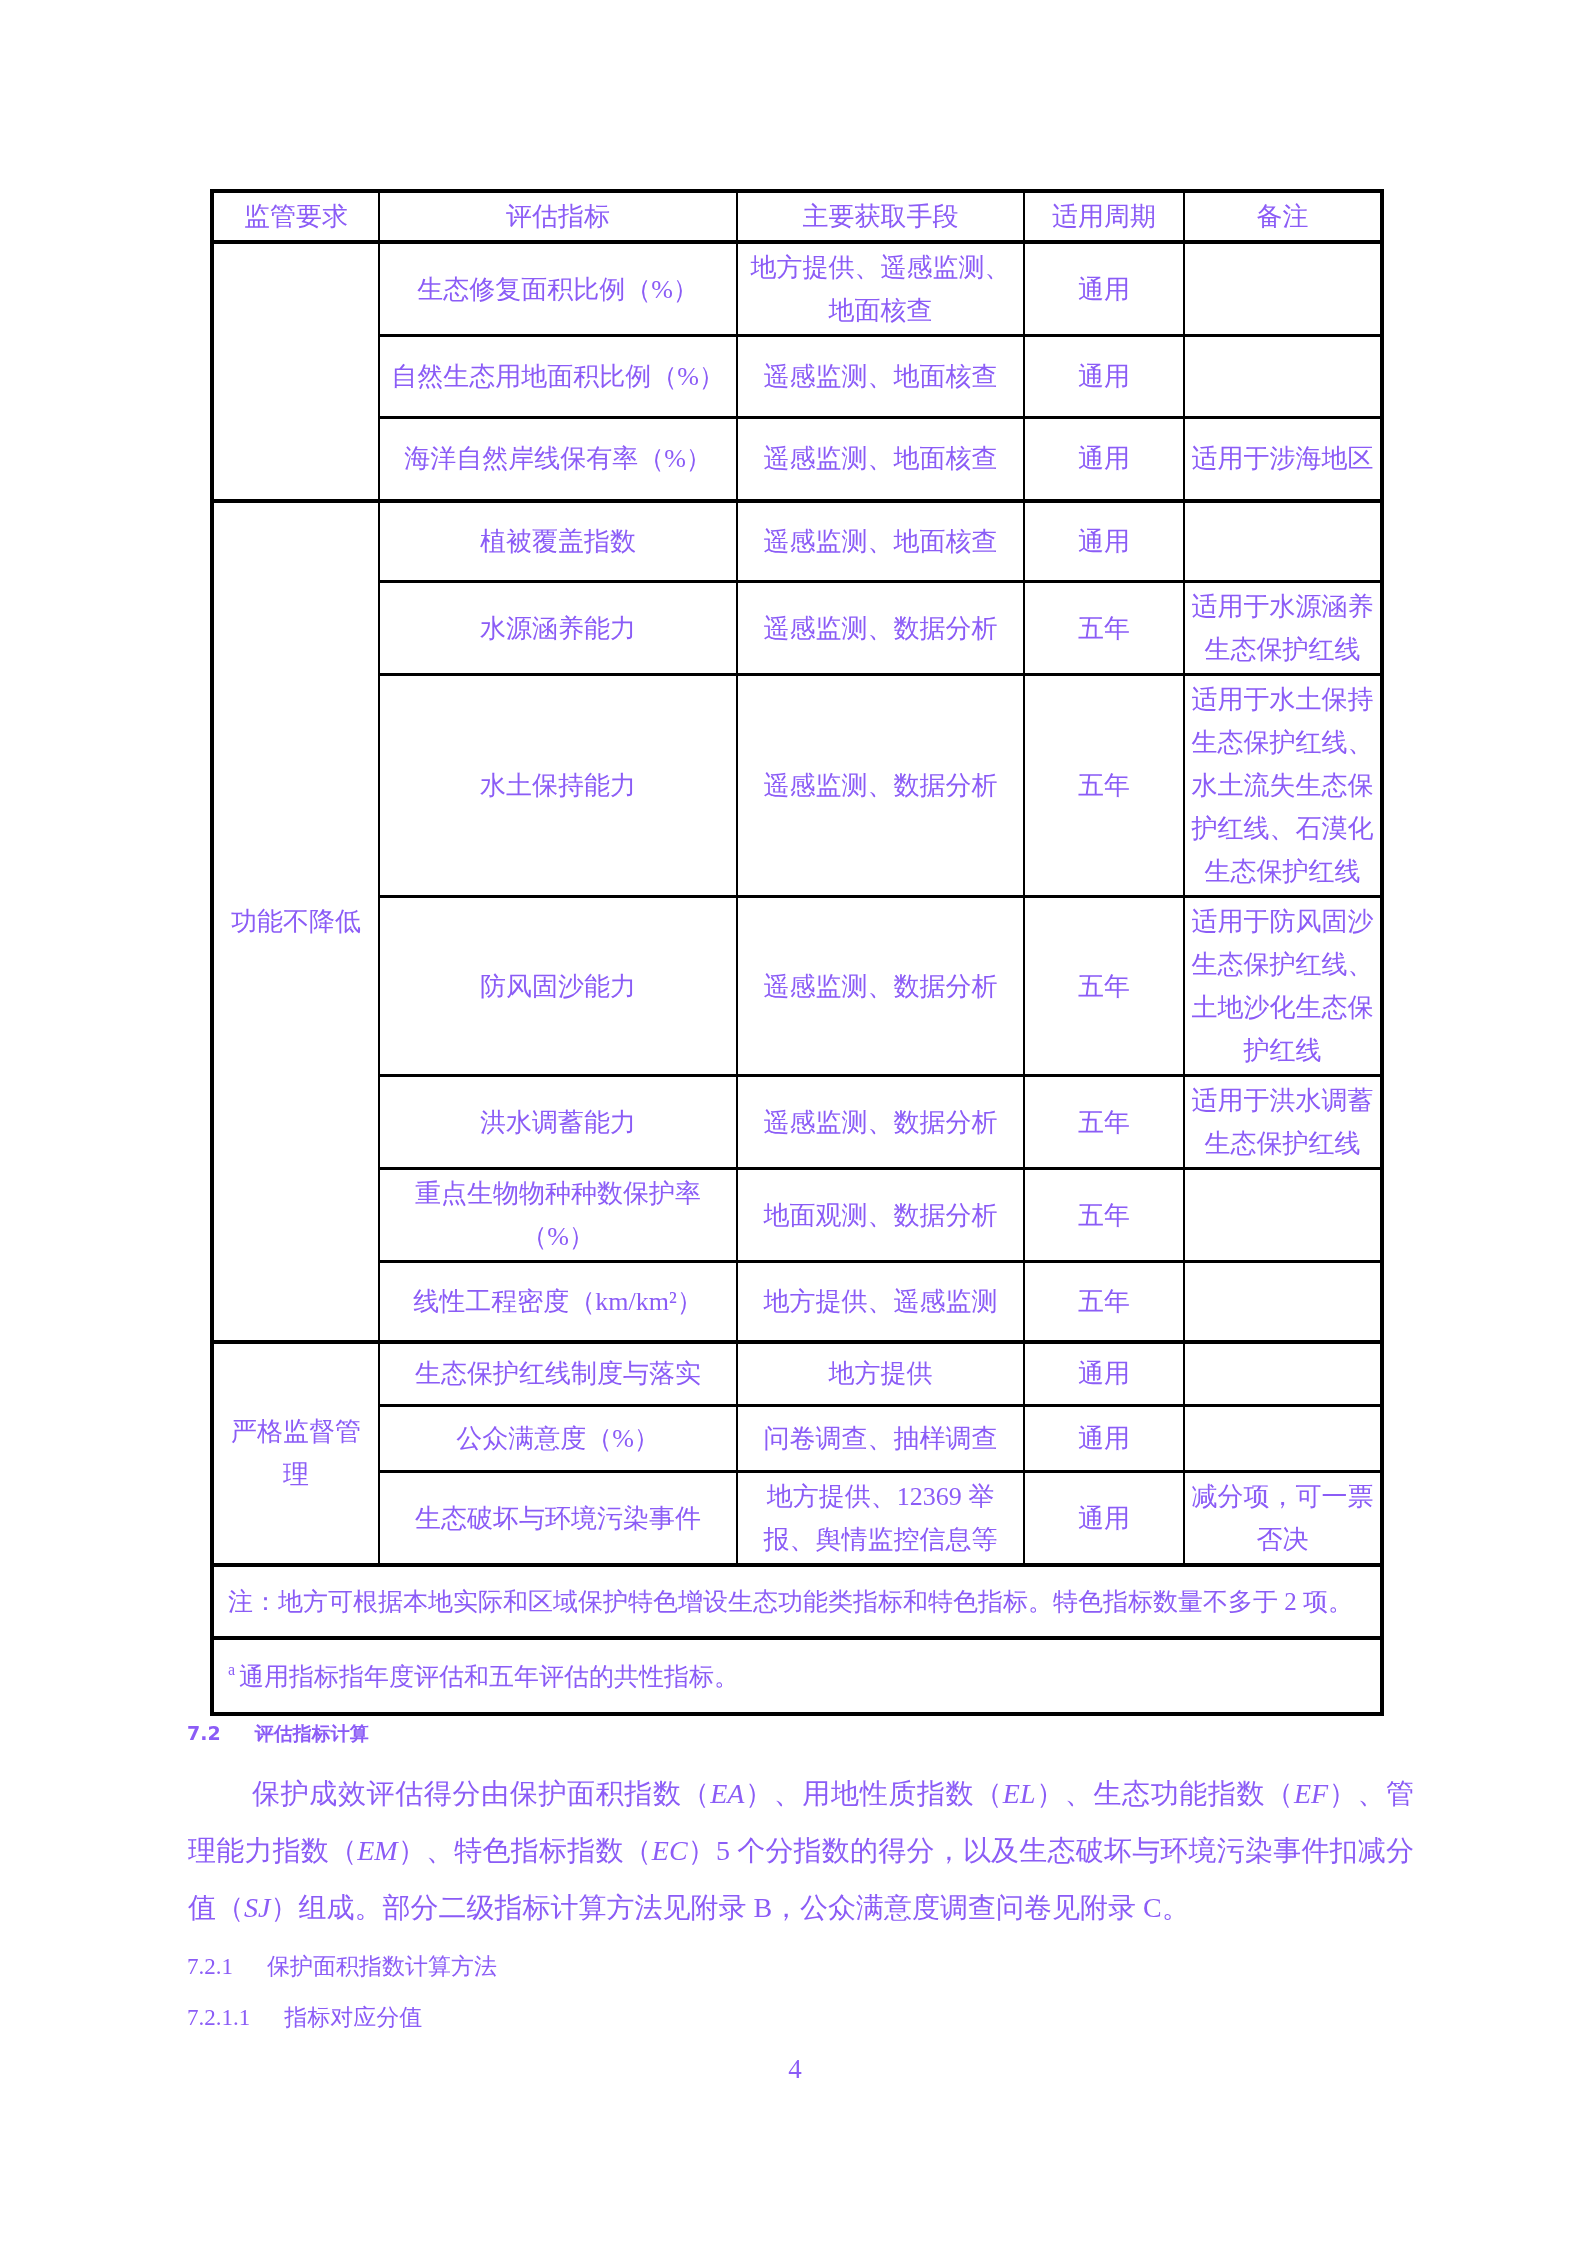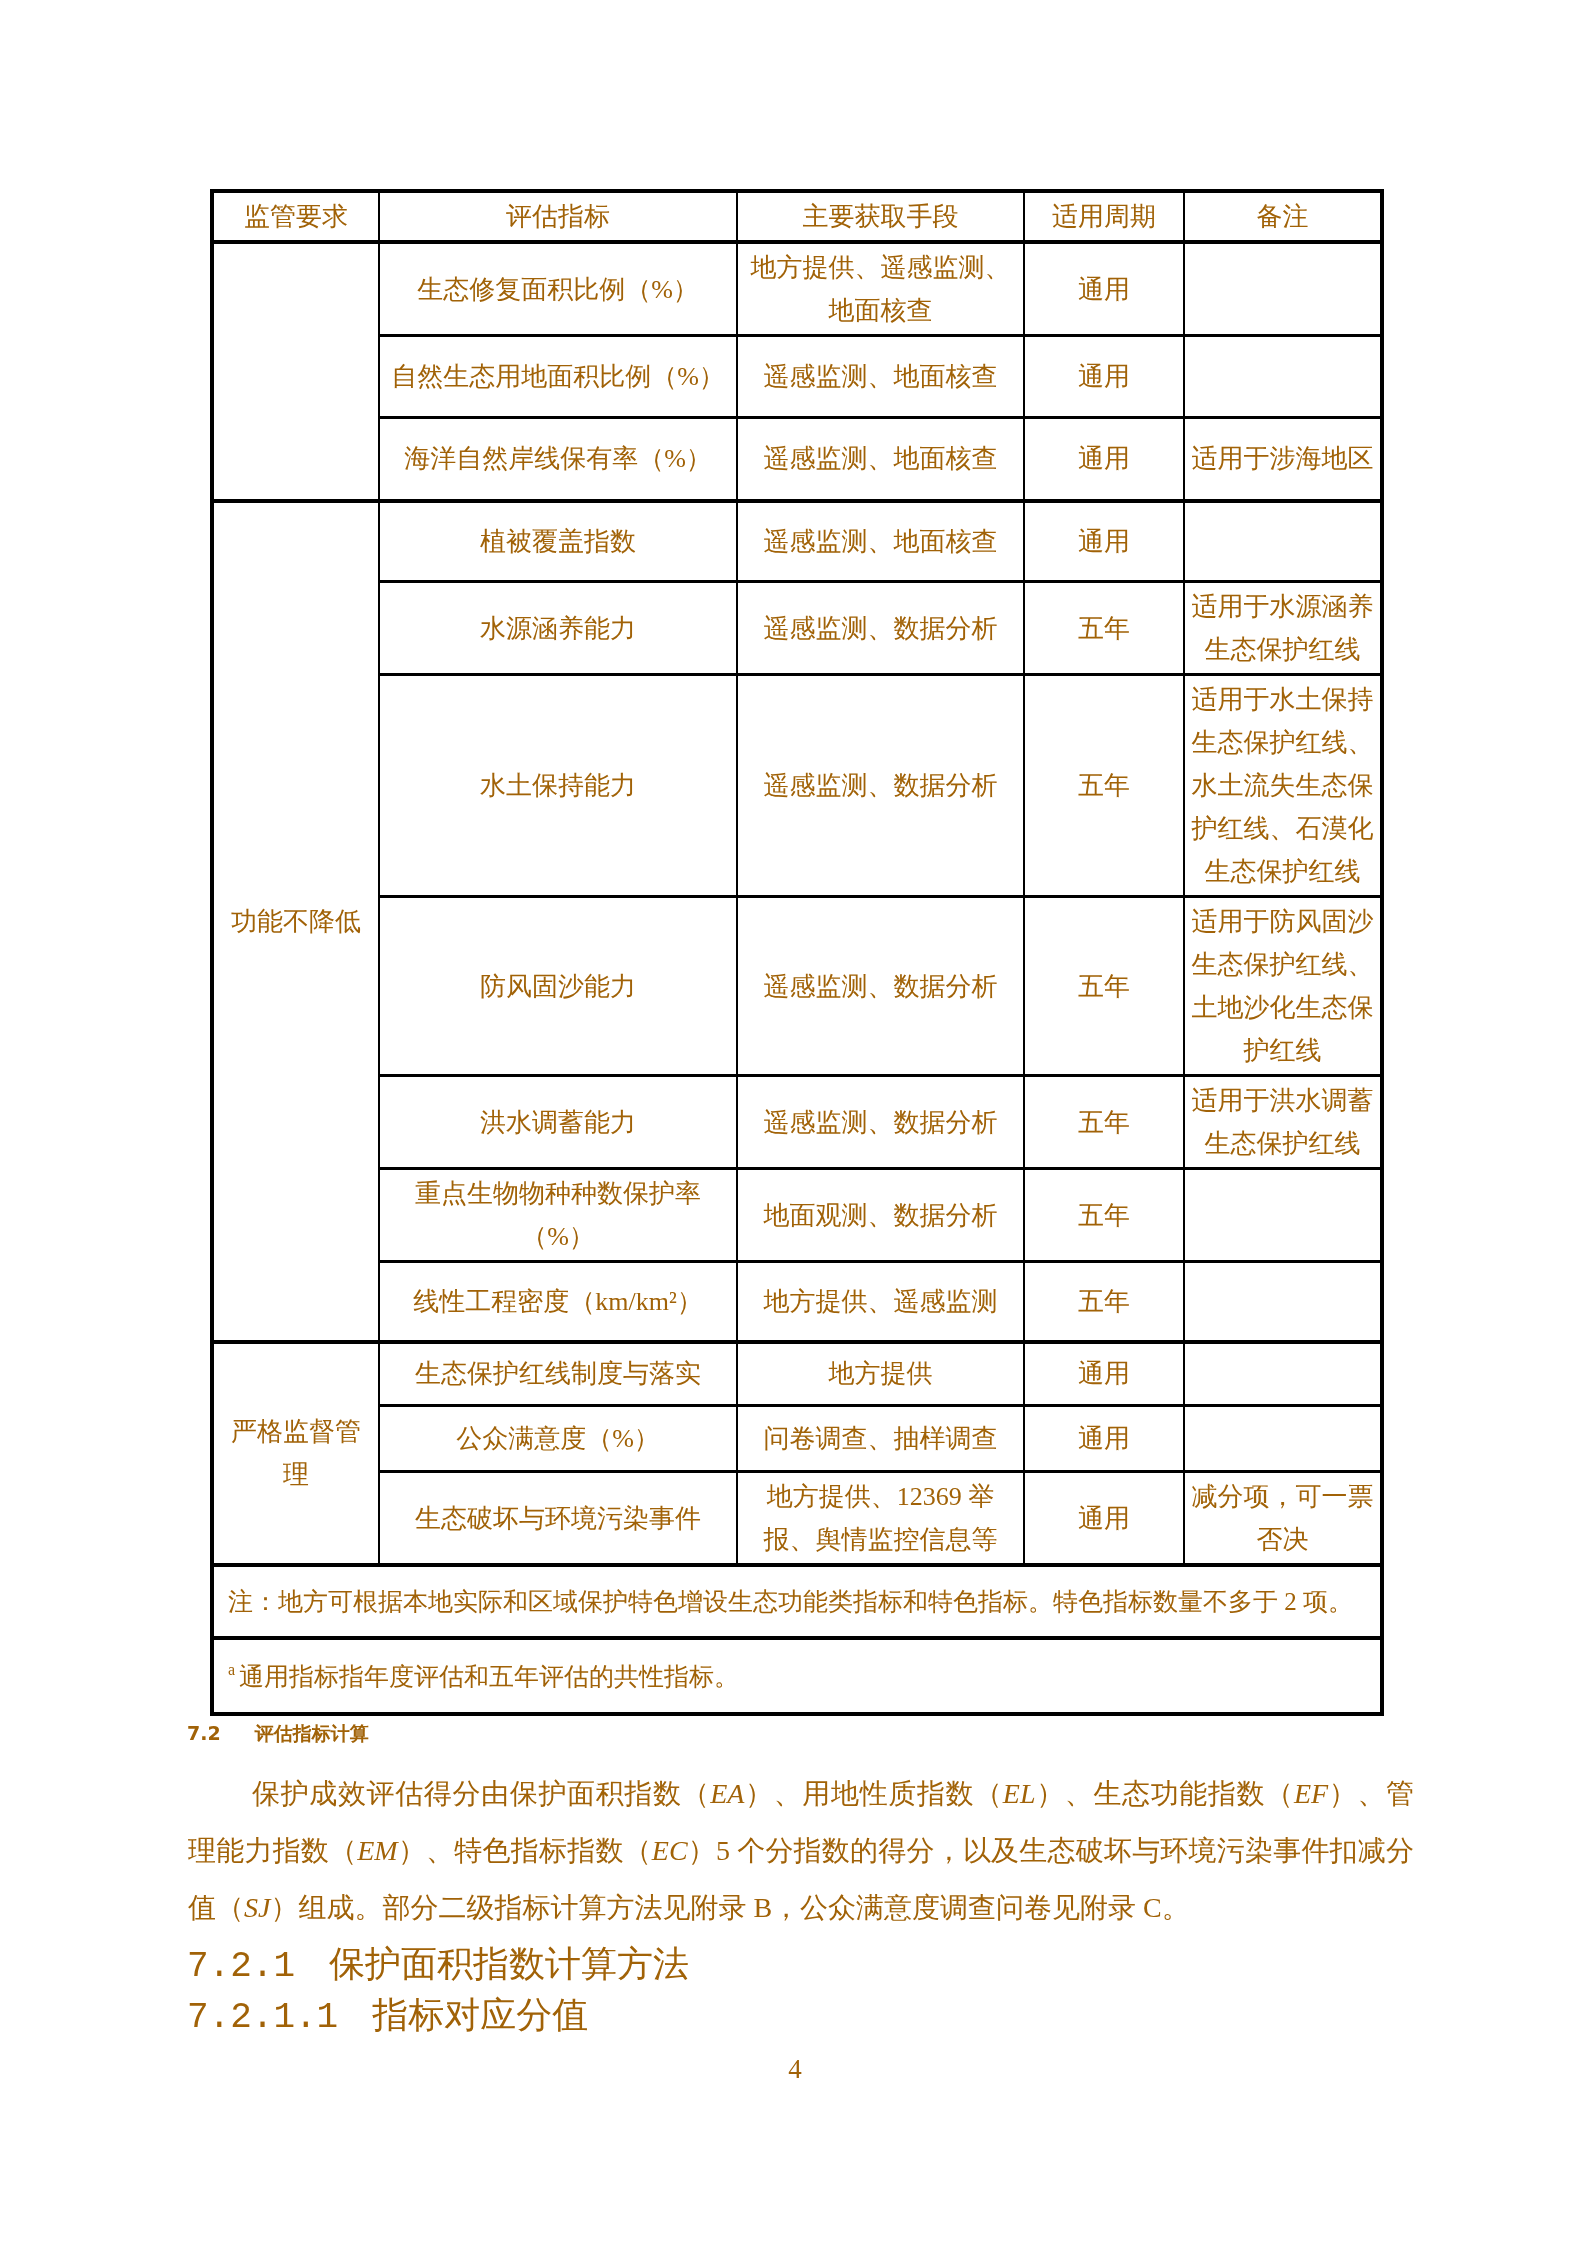--- a/index.html
+++ b/index.html
@@ -1,20 +1,20 @@
 <!DOCTYPE html>
 <html><head>
 <meta charset="utf-8">
 <style>
   html,body{margin:0;padding:0;background:#ffffff;}
   .page{
     position:relative;
     width:1587px;height:2245px;
     background:#ffffff;
-    color:#a16207;
+    color:#8b5cf6;
     font-family:"Liberation Serif","DejaVu Serif",serif;
     overflow:hidden;
   }
   
   table.indicator-table{
     position:absolute;left:210px;top:189px;
     width:1170px;
     border-collapse:collapse;
     table-layout:fixed;
     font-size:26px;
@@ -54,23 +54,23 @@
   }
   .h1{
     font-family:"DejaVu Sans","Liberation Sans",sans-serif;
     font-weight:bold;
     font-size:19px;
     line-height:44px;
     padding-left:11px;
     margin:6px 0 10px 0;
   }
   .h2{
-    font-family:Liberation Mono, monospace;
+    font-family:Liberation Serif, serif;
     font-weight:normal;
-    font-size:36px;
+    font-size:23px;
     line-height:44px;
     padding-left:11px;
     margin:7px 0 6px 0;
   }
   .h1 .num,.h2 .num{margin-right:34px;}
   .body-para{
     margin:8px 0 9px 12px;
     line-height:57px;
     text-align:justify;
     text-indent:64px;

